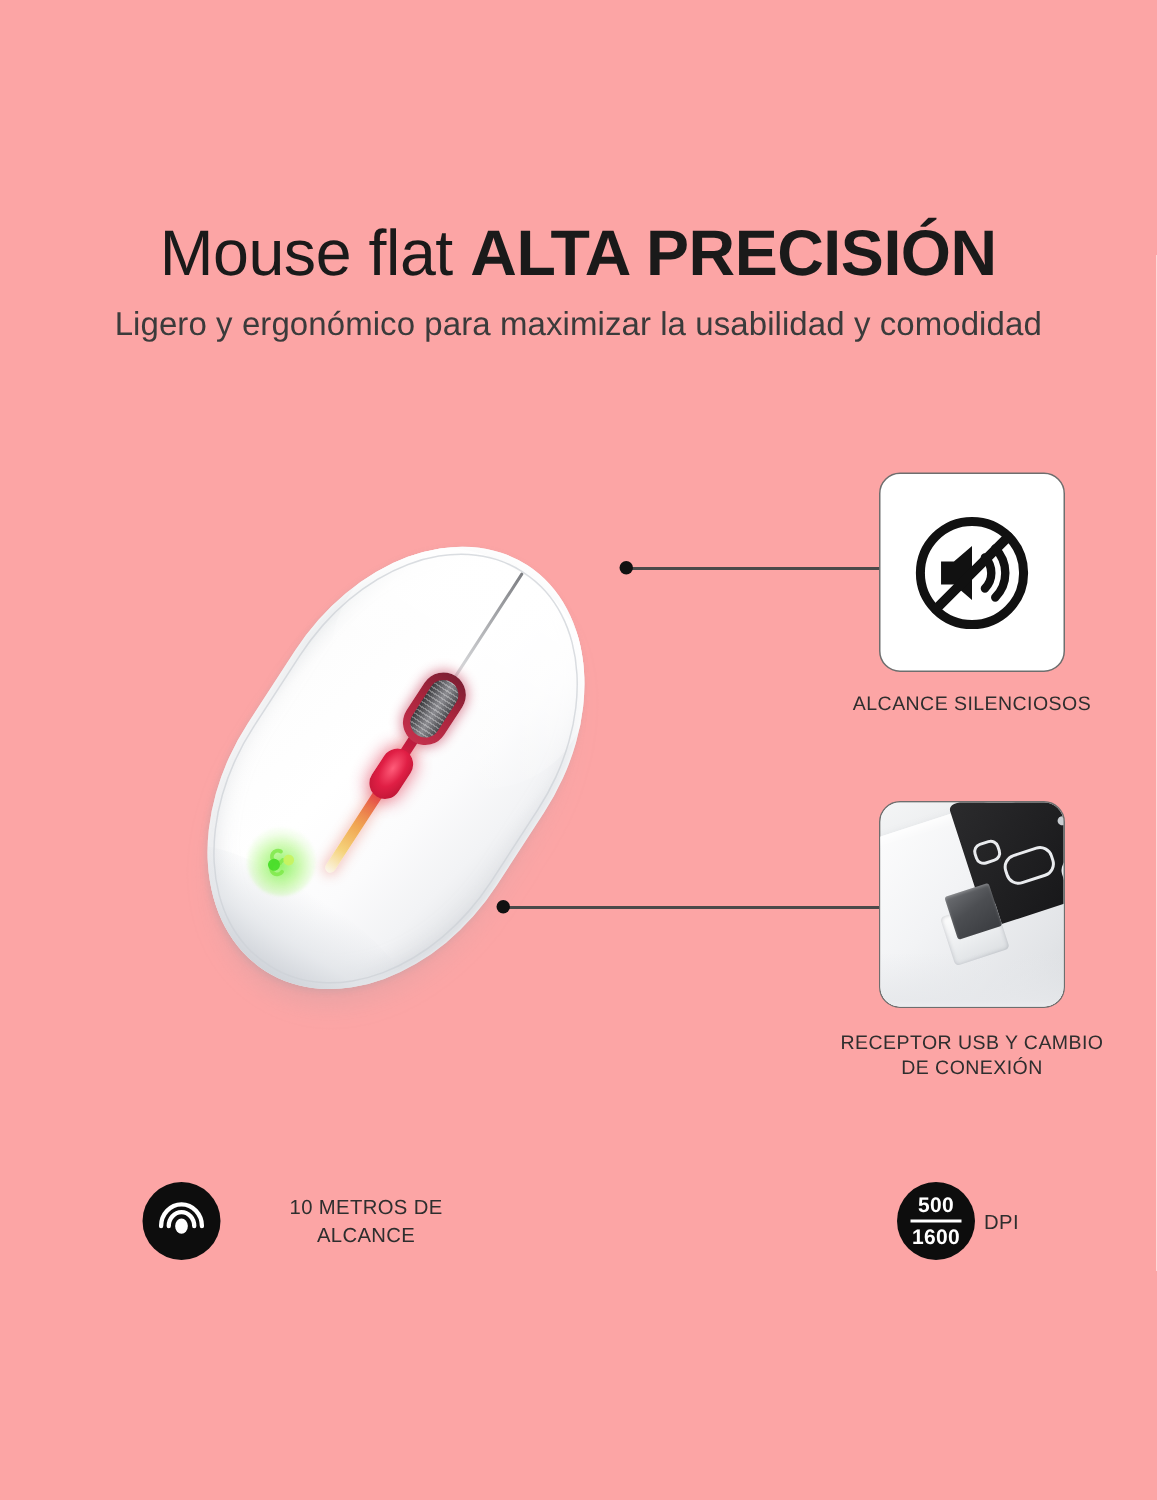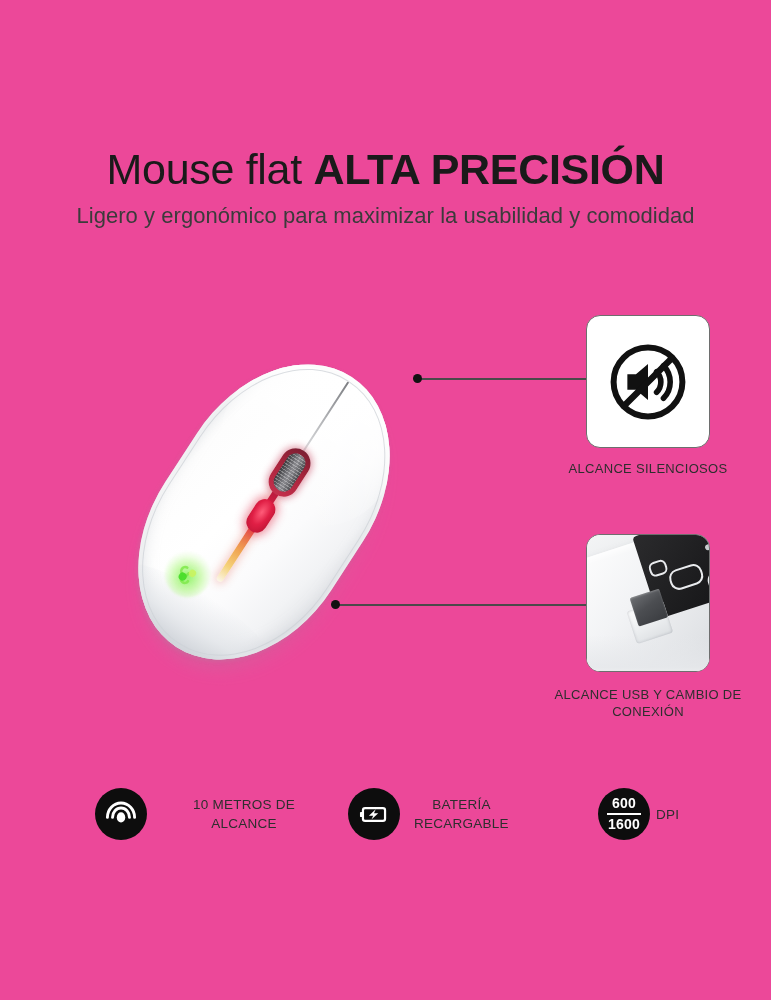--- a/index.html
+++ b/index.html
@@ -13,21 +13,21 @@
     position: relative;
     overflow: hidden;
     font-family: "Liberation Sans", sans-serif;
     color: #231f20;
     -webkit-font-smoothing: antialiased;
   }
 
   .page {
     position: absolute;
     inset: 0;
-    background: #ec4899;
+    background: #fca5a5;
   }
 
   
   .title {
     position: absolute;
     left: 0;
     right: 0;
     top: 143px;
     text-align: center;
     font-size: 43px;
@@ -442,52 +442,41 @@
         <div class="usb-plate-pill" style="left:58px; top:58px; width:34px; height:19px;"></div>
         <div class="usb-plate-pill" style="left:6px; top:30px; width:14px; height:11px; border-radius:6px;"></div>
       </div>
       <div class="usb-dongle">
         <div class="usb-dongle-slot"></div>
         <div class="usb-dongle-metal"></div>
       </div>
       <div class="usb-shadow-band"></div>
     </div>
   </div>
-  <div class="callout-label label-2">ALCANCE USB
+  <div class="callout-label label-2">RECEPTOR USB
 Y CAMBIO DE
 CONEXIÓN</div>
 
   <div class="feature feature-1">
     <div class="feature-circle">
       <svg width="34" height="34" viewBox="0 0 40 40">
         <ellipse cx="20" cy="24" rx="5" ry="6" fill="#ffffff"></ellipse>
         <path d="M10 24 a10 11 0 0 1 20 0" fill="none" stroke="#ffffff" stroke-width="3.4" stroke-linecap="round"></path>
         <path d="M4 24 a16 17 0 0 1 32 0" fill="none" stroke="#ffffff" stroke-width="3.4" stroke-linecap="round"></path>
       </svg>
     </div>
     <div class="feature-text">10 METROS DE
 ALCANCE</div>
   </div>
 
-  <div class="feature feature-2">
-    <div class="feature-circle">
-      <svg width="34" height="34" viewBox="0 0 40 40">
-        <rect x="7" y="13" width="26" height="15" rx="2.5" fill="none" stroke="#ffffff" stroke-width="2.6"></rect>
-        <rect x="3.5" y="17.5" width="3.5" height="6" rx="1" fill="#ffffff"></rect>
-        <path d="M22 14.5 l-8 7.5 h5 l-2 4.5 l8 -7.5 h-5 z" fill="#ffffff"></path>
-      </svg>
-    </div>
-    <div class="feature-text">BATERÍA
-RECARGABLE</div>
-  </div>
 
   <div class="feature feature-3">
     <div class="feature-circle">
       <div class="dpi-stack">
-        <div>600</div>
+        <div>500</div>
         <div class="dpi-rule"></div>
         <div>1600</div>
       </div>
     </div>
     <div class="feature-text inline">DPI</div>
   </div>
 
 </div>
 
 </body></html>

